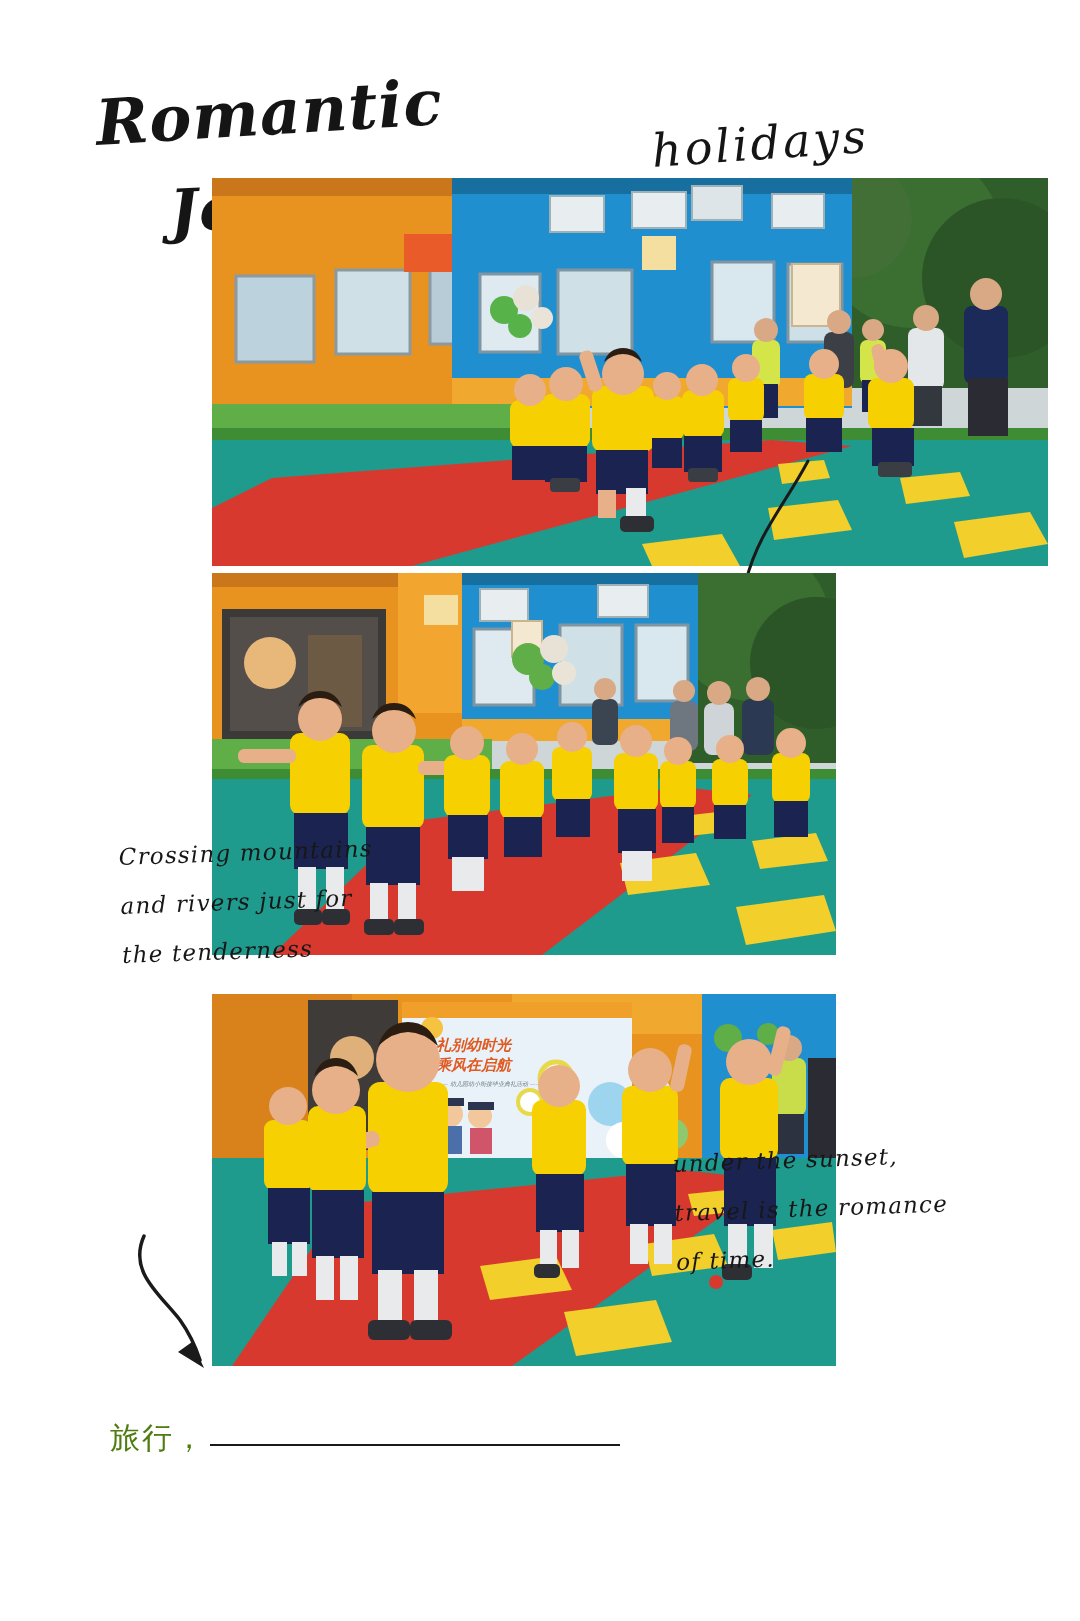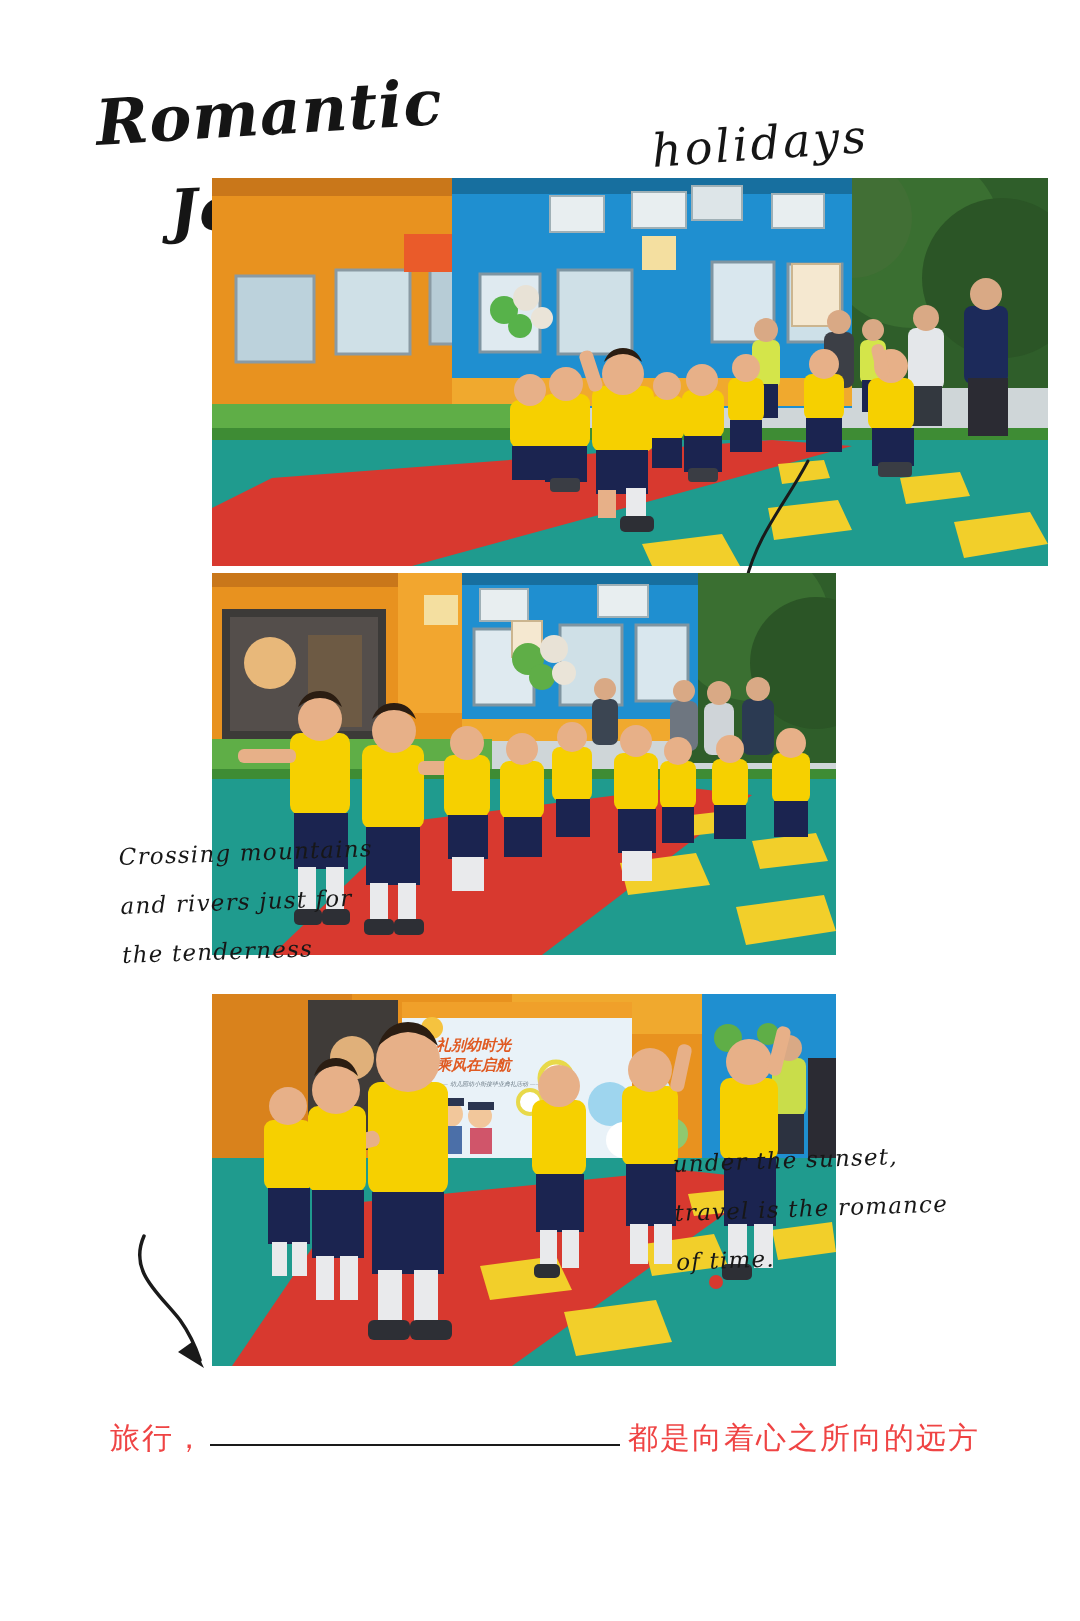--- a/index.html
+++ b/index.html
@@ -115,21 +115,21 @@
   #bottom-line {
     position: absolute;
     left: 110px;
     top: 1408px;
     width: 870px;
     height: 60px;
     display: flex;
     align-items: center;
     font-family: "Liberation Sans", sans-serif;
     font-size: 30px;
-    color: #ef4444;
+    color: #4d7c0f;
     letter-spacing: 2px;
   }
   #bottom-rule {
     flex: 0 0 410px;
     height: 0;
     border-bottom: 2px solid #1a1a1a;
     margin: 14px 8px 0 4px;
   }
 </style>
 </head>
@@ -551,14 +551,13 @@
 </div>
 
 <svg id="deco-arrow" viewBox="0 0 110 150">
   <path d="M18 8 C 2 44, 34 66, 54 92 C 64 106, 70 120, 74 132" stroke="#1a1a1a" stroke-width="3.5" fill="none" stroke-linecap="round"></path>
   <path d="M52 124 L 78 140 L 66 114" fill="#1a1a1a"></path>
 </svg>
 
 <div id="bottom-line">
   <span>旅行，</span>
   <span id="bottom-rule"></span>
-  <span>都是向着心之所向的远方</span>
 </div>
 
 </body></html>

